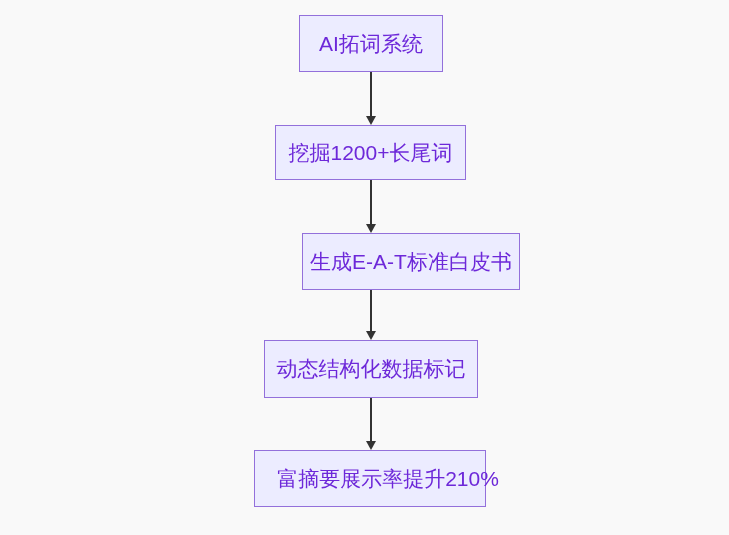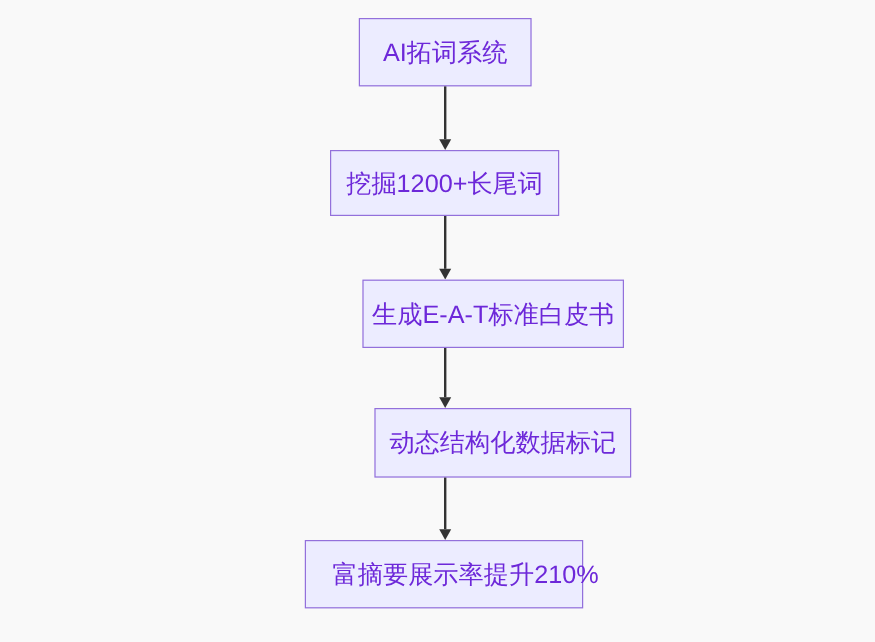--- a/index.html
+++ b/index.html
@@ -28,21 +28,21 @@
     font-size: 21px;
     display: flex;
     align-items: center;
     justify-content: center;
     text-align: center;
     white-space: nowrap;
   }
   .n1 { left: 299px; top: 15px;  width: 144px; height: 57px; }
   .n2 { left: 275px; top: 125px; width: 191px; height: 55px; text-align: right; }
   .n3 { left: 262px; top: 233px; width: 218px; height: 57px; margin-left: 40px; }
-  .n4 { left: 264px; top: 340px; width: 214px; height: 58px; margin-left: 48px; }
+  .n4 { left: 264px; top: 340px; width: 214px; height: 58px; }
   .n5 { left: 254px; top: 450px; width: 232px; height: 57px; padding-left: 36px; }
 
   .arrow {
     position: absolute;
     left: 365px;
     width: 12px;
     display: flex;
     flex-direction: column;
     align-items: center;
   }

